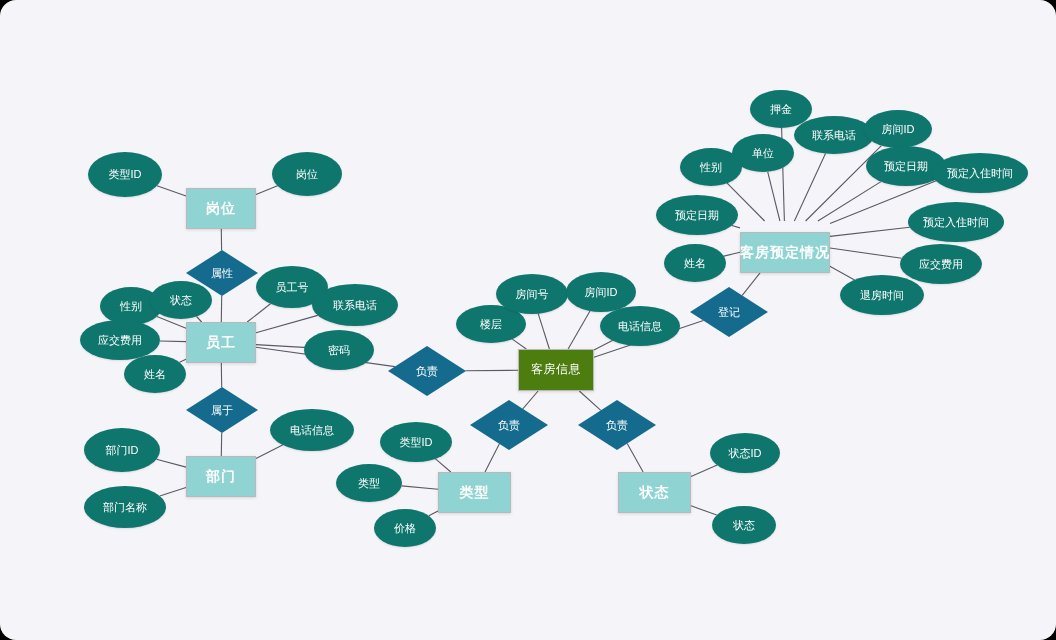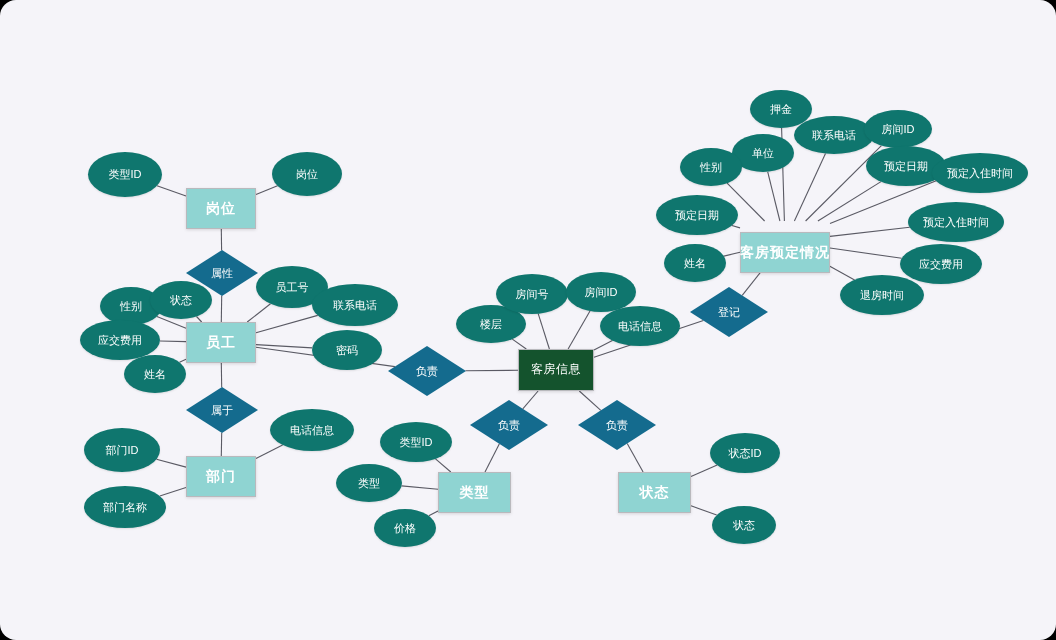--- a/index.html
+++ b/index.html
@@ -38,21 +38,21 @@
   .entity{
     background:#8fd4d2;
     border:1px solid #b9b9bd;
     font-size:14px;
     font-weight:bold;
     letter-spacing:1px;
     box-shadow:0 1px 3px rgba(0,0,0,0.13);
   }
   
   .entity-teal{
-    background:#14532d;
+    background:#4d7c0f;
     border:1px solid #b9b9bd;
     font-size:12px;
     font-weight:400;
     letter-spacing:0.5px;
     box-shadow:0 1px 3px rgba(0,0,0,0.13);
   }
   
   .rel{
     background:#146b8e;
     font-size:11px;
@@ -127,21 +127,21 @@
       <div class="node rel" style="left: 578px; top: 400px; width: 78px; height: 50px;">负责</div>
       <div class="node rel" style="left: 690px; top: 287px; width: 78px; height: 50px;">登记</div>
       <div class="node attr" style="left: 88px; top: 152px; width: 74px; height: 45px;">类型ID</div>
       <div class="node attr" style="left: 272px; top: 152px; width: 70px; height: 44px;">岗位</div>
       <div class="node attr" style="left: 100px; top: 287px; width: 62px; height: 38px;">性别</div>
       <div class="node attr" style="left: 150px; top: 281px; width: 62px; height: 38px;">状态</div>
       <div class="node attr" style="left: 80px; top: 320px; width: 80px; height: 40px;">应交费用</div>
       <div class="node attr" style="left: 124px; top: 355px; width: 62px; height: 38px;">姓名</div>
       <div class="node attr" style="left: 256px; top: 266px; width: 72px; height: 42px;">员工号</div>
       <div class="node attr" style="left: 312px; top: 284px; width: 86px; height: 42px;">联系电话</div>
-      <div class="node attr" style="left: 312px; top: 330px; width: 70px; height: 40px; text-align: center;">密码</div>
+      <div class="node attr" style="left: 304px; top: 330px; width: 70px; height: 40px; text-align: center;">密码</div>
       <div class="node attr" style="left: 84px; top: 428px; width: 76px; height: 44px;">部门ID</div>
       <div class="node attr" style="left: 84px; top: 486px; width: 82px; height: 42px;">部门名称</div>
       <div class="node attr" style="left: 270px; top: 409px; width: 84px; height: 42px;">电话信息</div>
       <div class="node attr" style="left: 456px; top: 305px; width: 70px; height: 38px;">楼层</div>
       <div class="node attr" style="left: 496px; top: 274px; width: 72px; height: 40px;">房间号</div>
       <div class="node attr" style="left: 566px; top: 272px; width: 70px; height: 40px;">房间ID</div>
       <div class="node attr" style="left: 600px; top: 306px; width: 80px; height: 40px;">电话信息</div>
       <div class="node attr" style="left: 380px; top: 422px; width: 72px; height: 40px;">类型ID</div>
       <div class="node attr" style="left: 336px; top: 464px; width: 66px; height: 38px;">类型</div>
       <div class="node attr" style="left: 374px; top: 509px; width: 62px; height: 38px;">价格</div>

